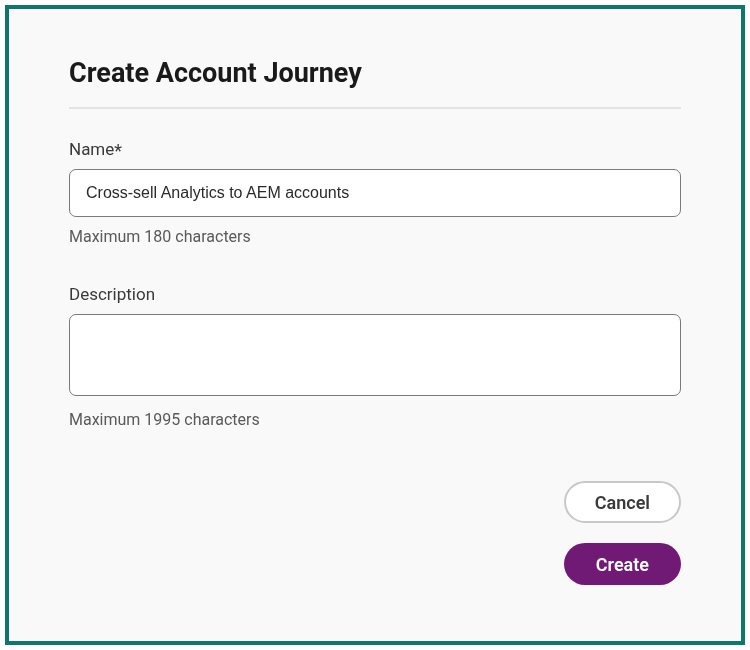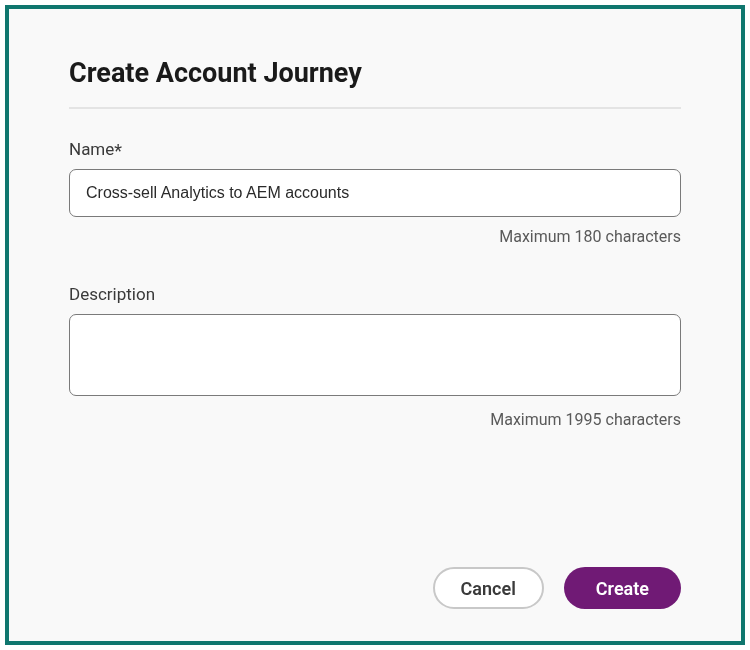--- a/index.html
+++ b/index.html
@@ -70,28 +70,28 @@
       color: #2a2a2a;
       background: #fff;
       outline: none;
       resize: none;
       font-family: inherit;
     }
     .helper-text {
       font-size: 16px;
       color: #5a5a5a;
       margin-top: 10px;
-      text-align: right;
     }
     .button-row {
       position: absolute;
-      bottom: 32px;
+      bottom: 56px;
       right: 60px;
       display: flex;
       gap: 20px;
+      flex-direction: column;
     }
     .btn {
       height: 42px;
       padding: 0 26px;
       border-radius: 21px;
       font-size: 18px;
       font-weight: 600;
       cursor: pointer;
       border: none;
       font-family: inherit;

